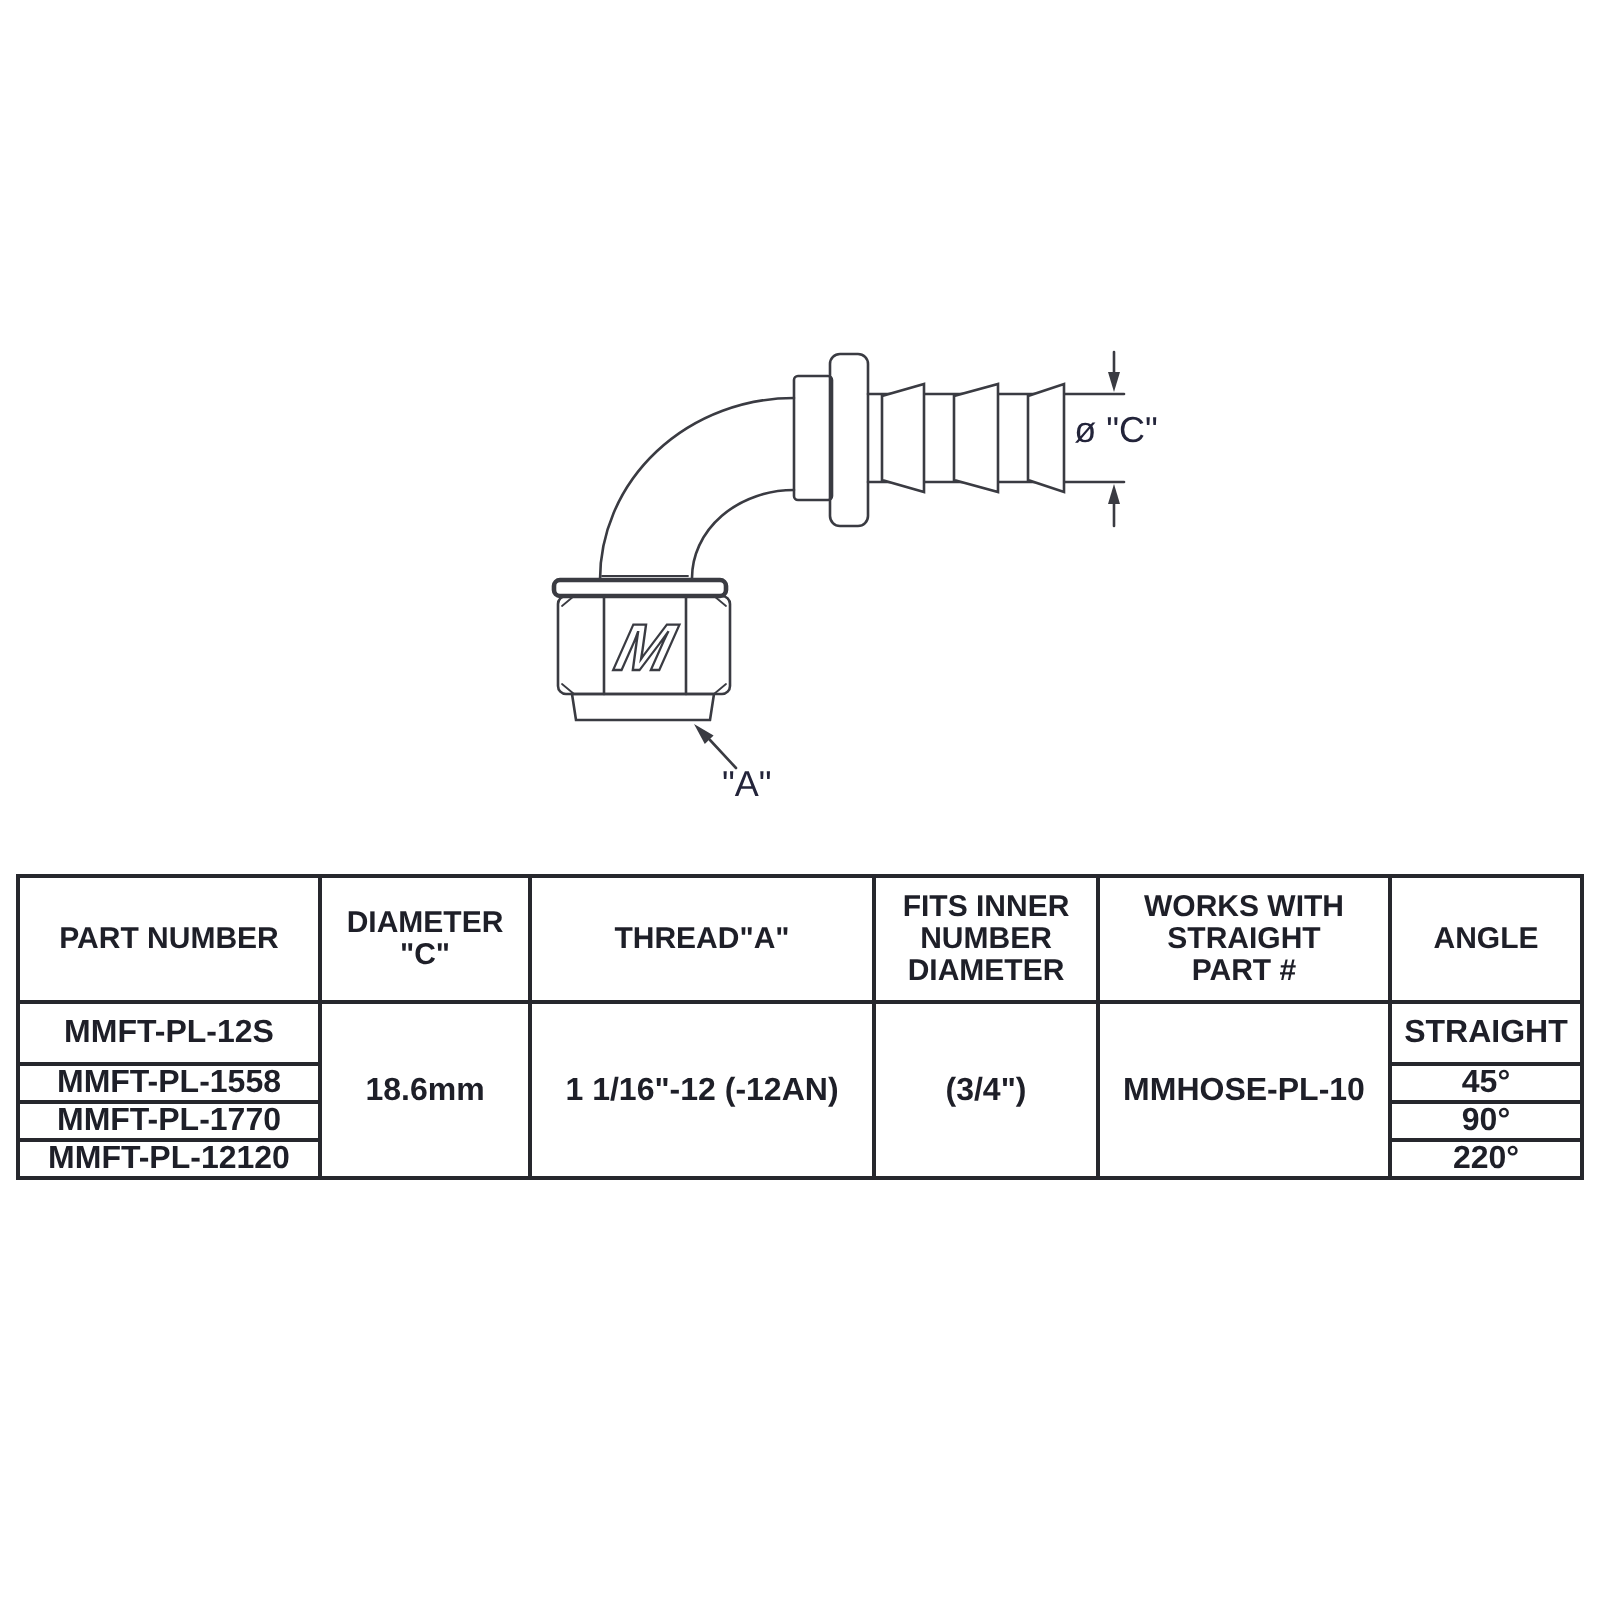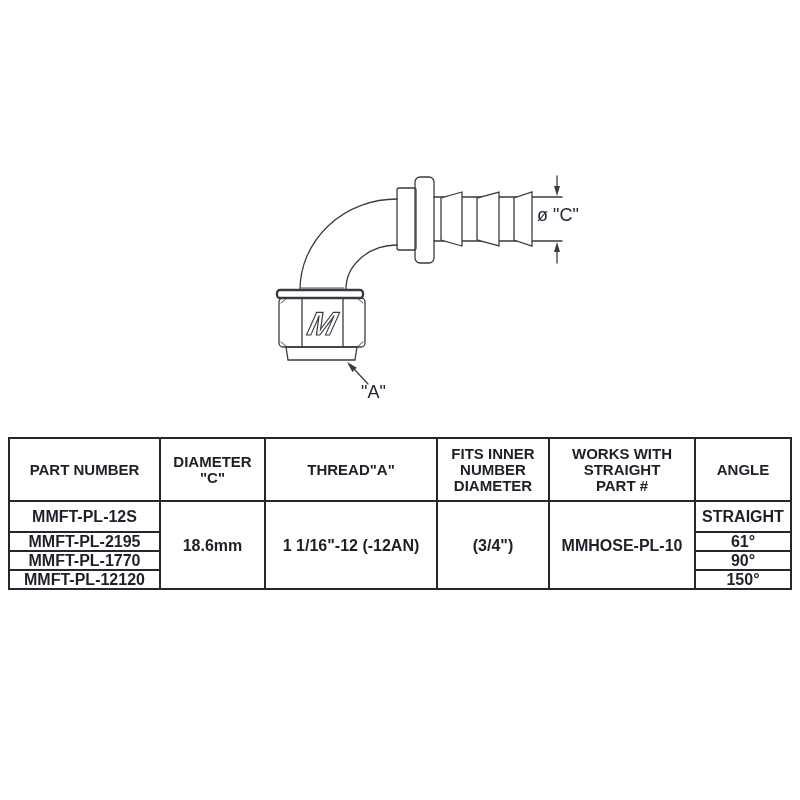--- a/index.html
+++ b/index.html
@@ -145,27 +145,27 @@
     <tbody>
       <tr class="r1">
         <td>MMFT-PL-12S</td>
         <td rowspan="4">18.6mm</td>
         <td rowspan="4">1 1/16"-12 (-12AN)</td>
         <td rowspan="4">(3/4")</td>
         <td rowspan="4">MMHOSE-PL-10</td>
         <td>STRAIGHT</td>
       </tr>
       <tr class="r2">
-        <td>MMFT-PL-2195</td>
-        <td>61°</td>
+        <td>MMFT-PL-1558</td>
+        <td>45°</td>
       </tr>
       <tr class="r3">
         <td>MMFT-PL-1770</td>
         <td>90°</td>
       </tr>
       <tr class="r4">
         <td>MMFT-PL-12120</td>
-        <td>150°</td>
+        <td>220°</td>
       </tr>
     </tbody>
   </table>
 
 </div>
 
 </body></html>

